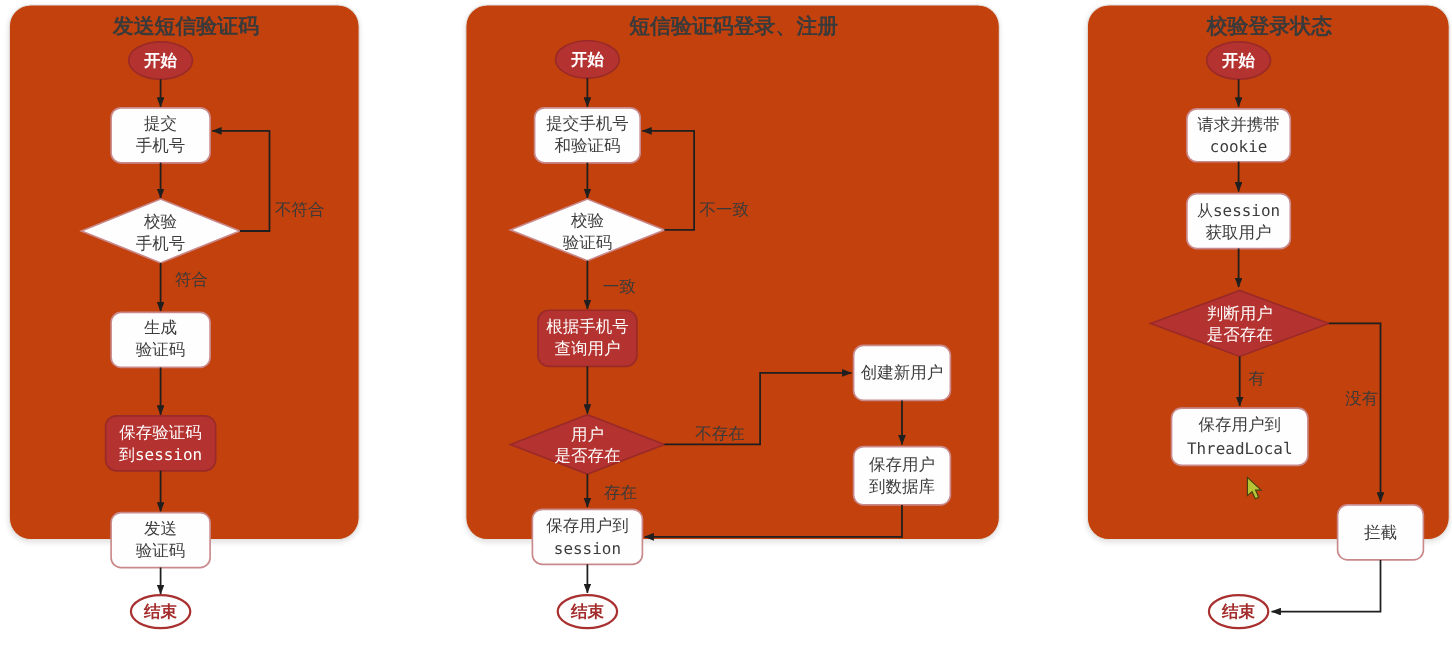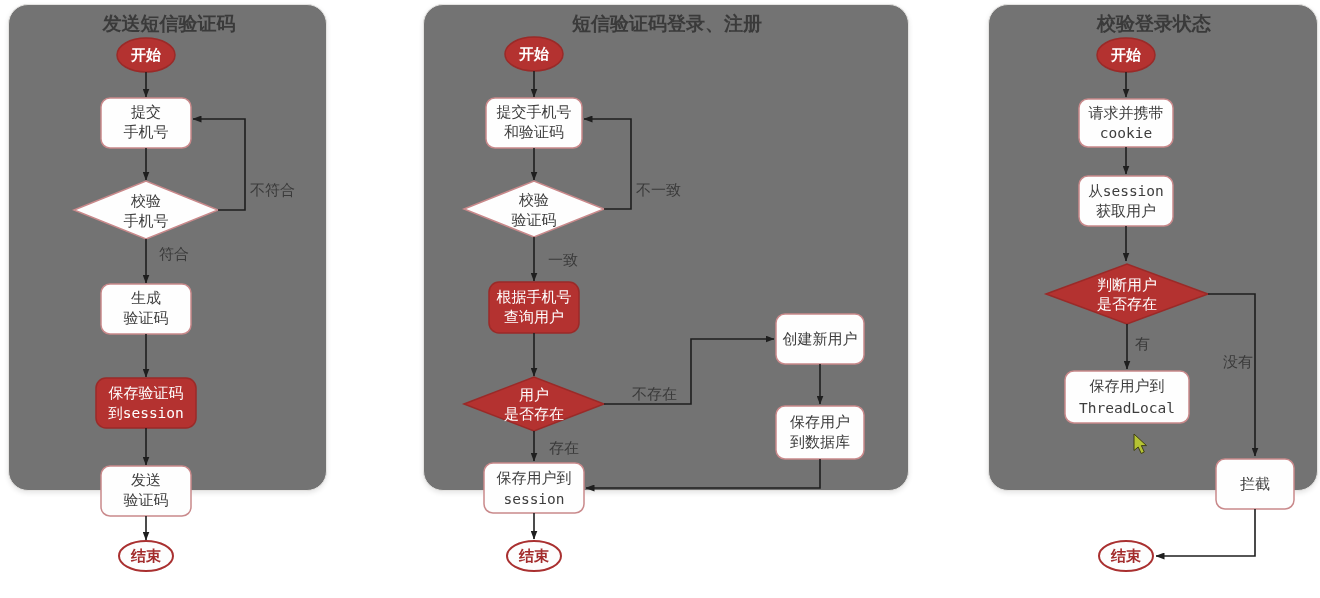--- a/index.html
+++ b/index.html
@@ -1,18 +1,18 @@
 <!DOCTYPE html>
 <html><head>
 <meta charset="utf-8">
 <style>
   html,body{margin:0;padding:0;background:#ffffff;}
   .stage{position:relative;width:1320px;height:598px;background:#ffffff;overflow:hidden;
          font-family:"DejaVu Sans",sans-serif;}
-  .panel{position:absolute;top:4px;height:487px;background:#737373;border:1px solid #e4e3e1;
+  .panel{position:absolute;top:4px;height:487px;background:#c2410c;border:1px solid #e4e3e1;
          border-radius:20px;box-sizing:border-box;box-shadow:0 2px 5px rgba(0,0,0,0.10);}
   .panel svg{position:absolute;left:0;top:0;}
   #panel1{left:8px;width:319px;}
   #panel2{left:423px;width:486px;}
   #panel3{left:988px;width:330px;}
   text{font-family:"DejaVu Sans",sans-serif;}
   .title{font-size:19px;font-weight:600;fill:#3a3a3a;text-anchor:middle;}
   .t{font-size:15px;fill:#3d3d3d;text-anchor:middle;}
   .tw{fill:#ffffff;}
   .tb{font-weight:600;}

